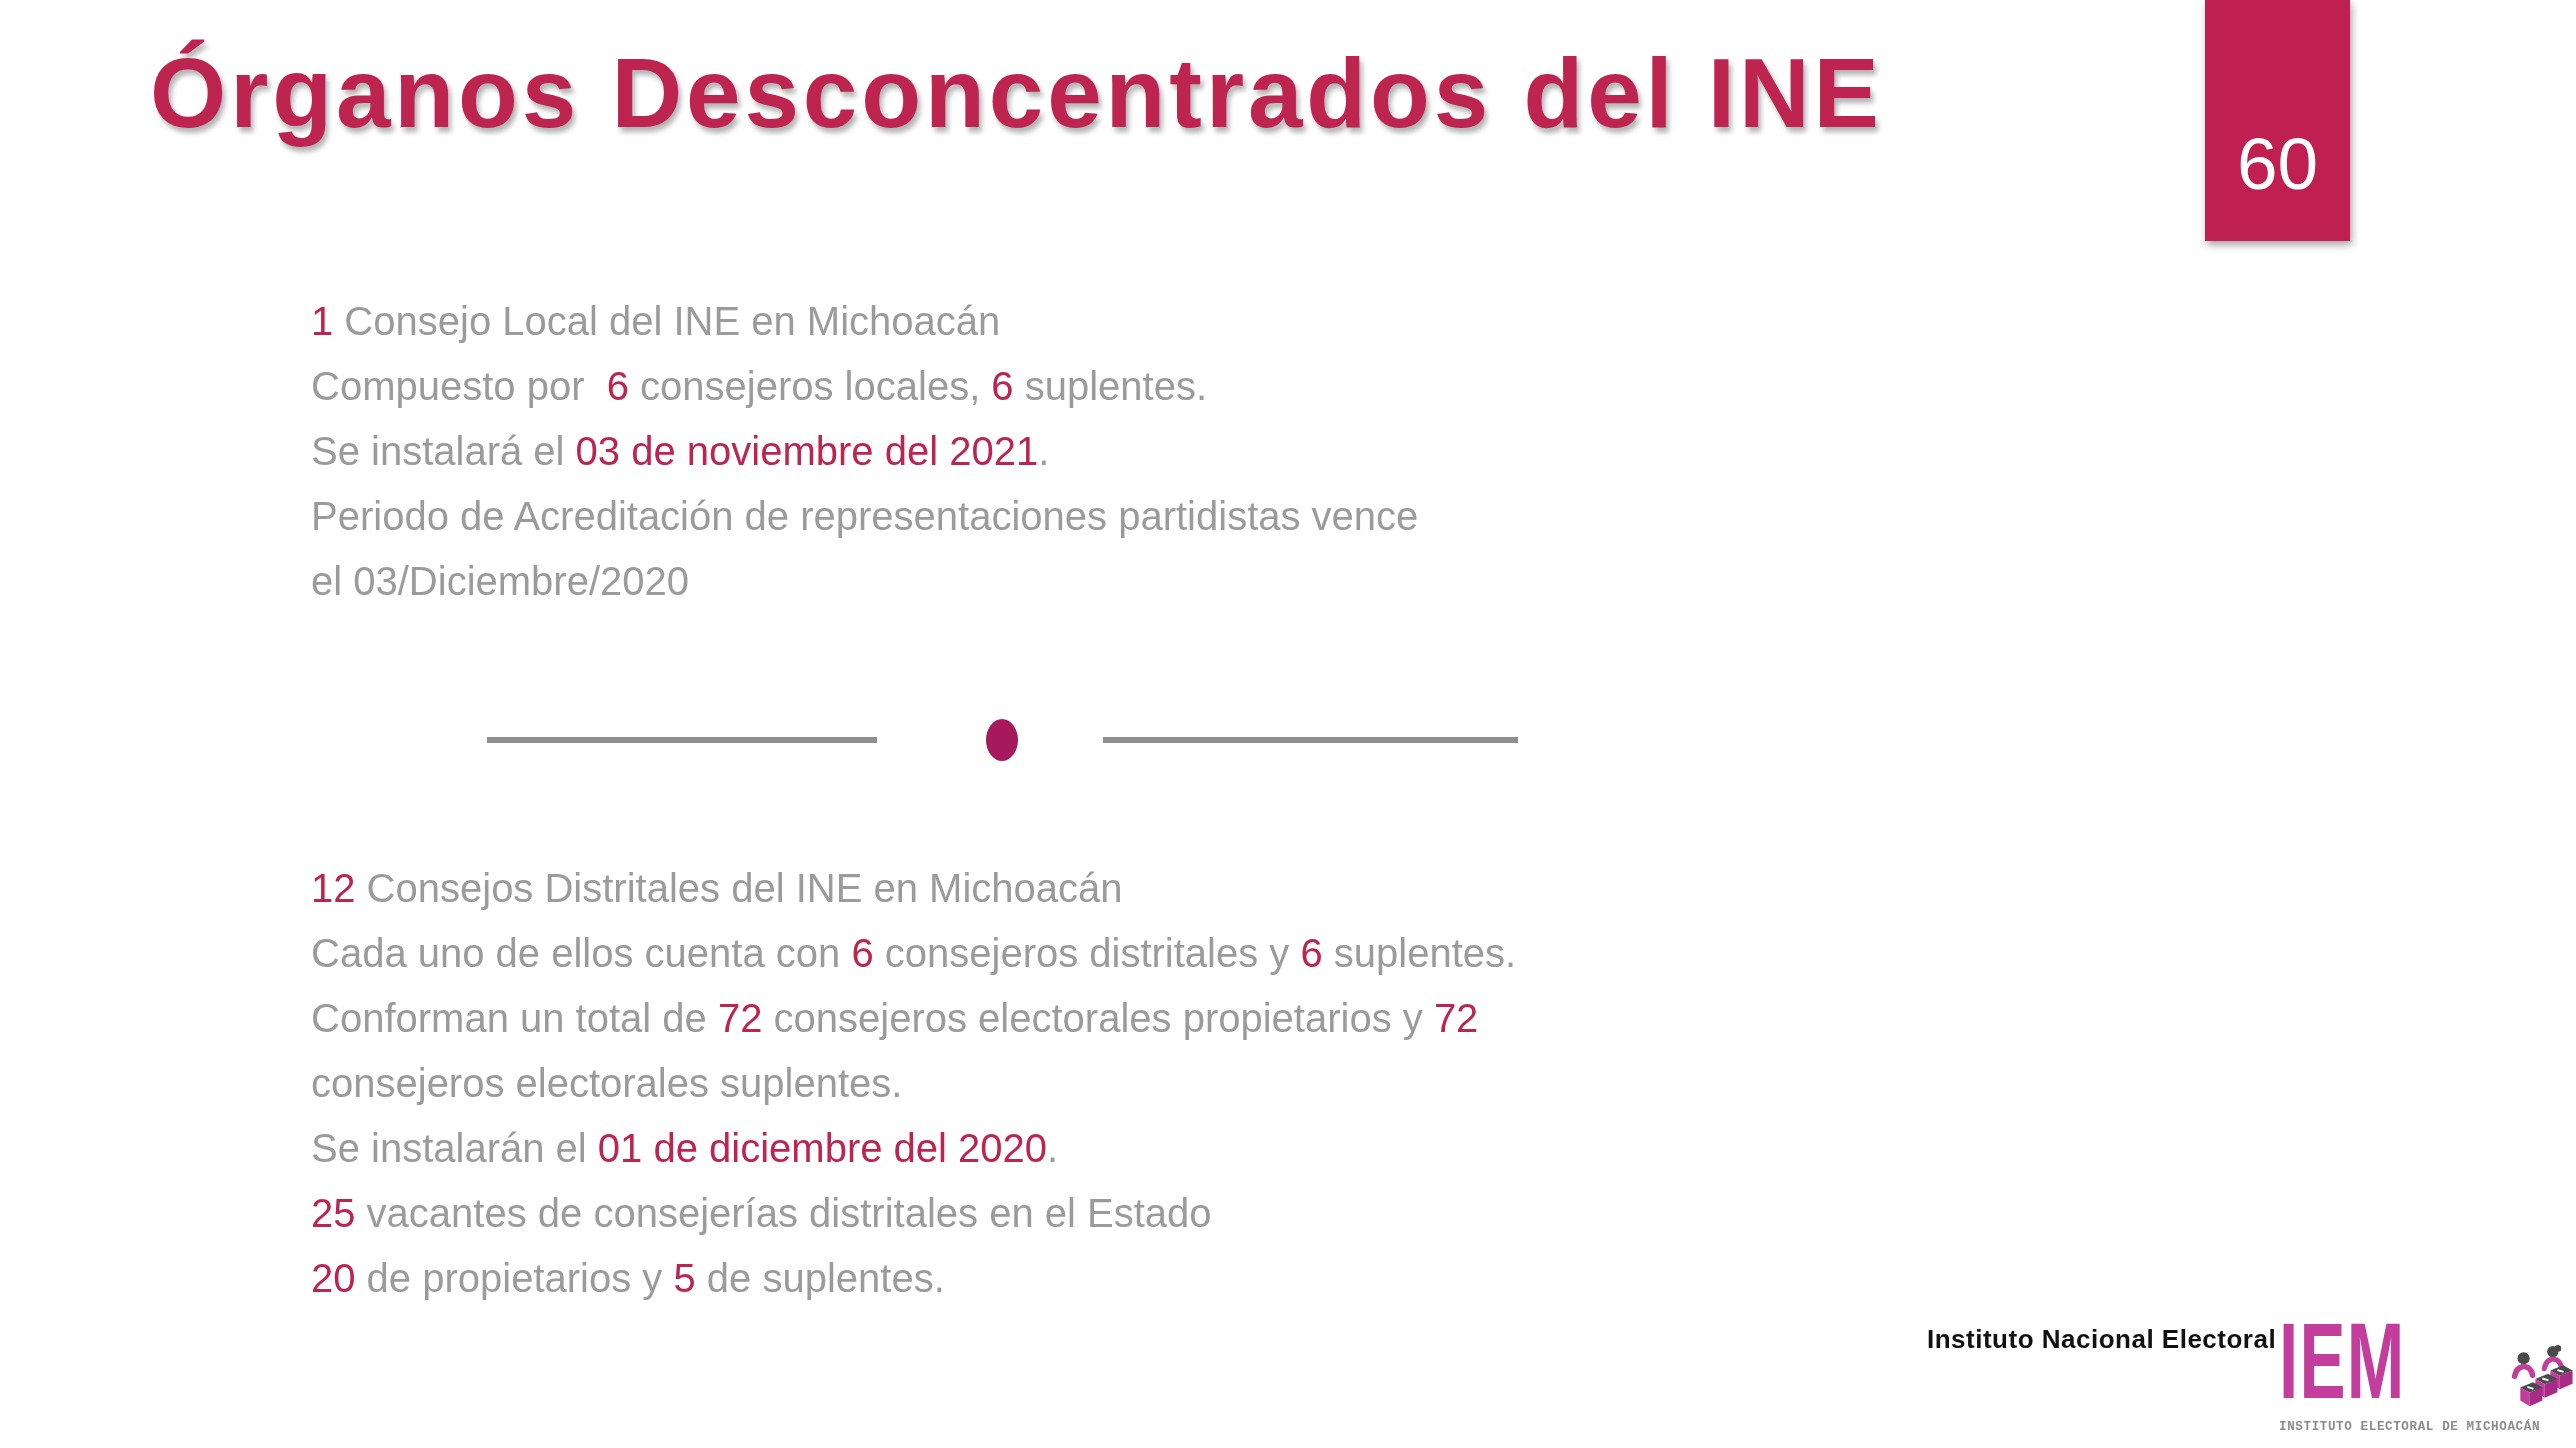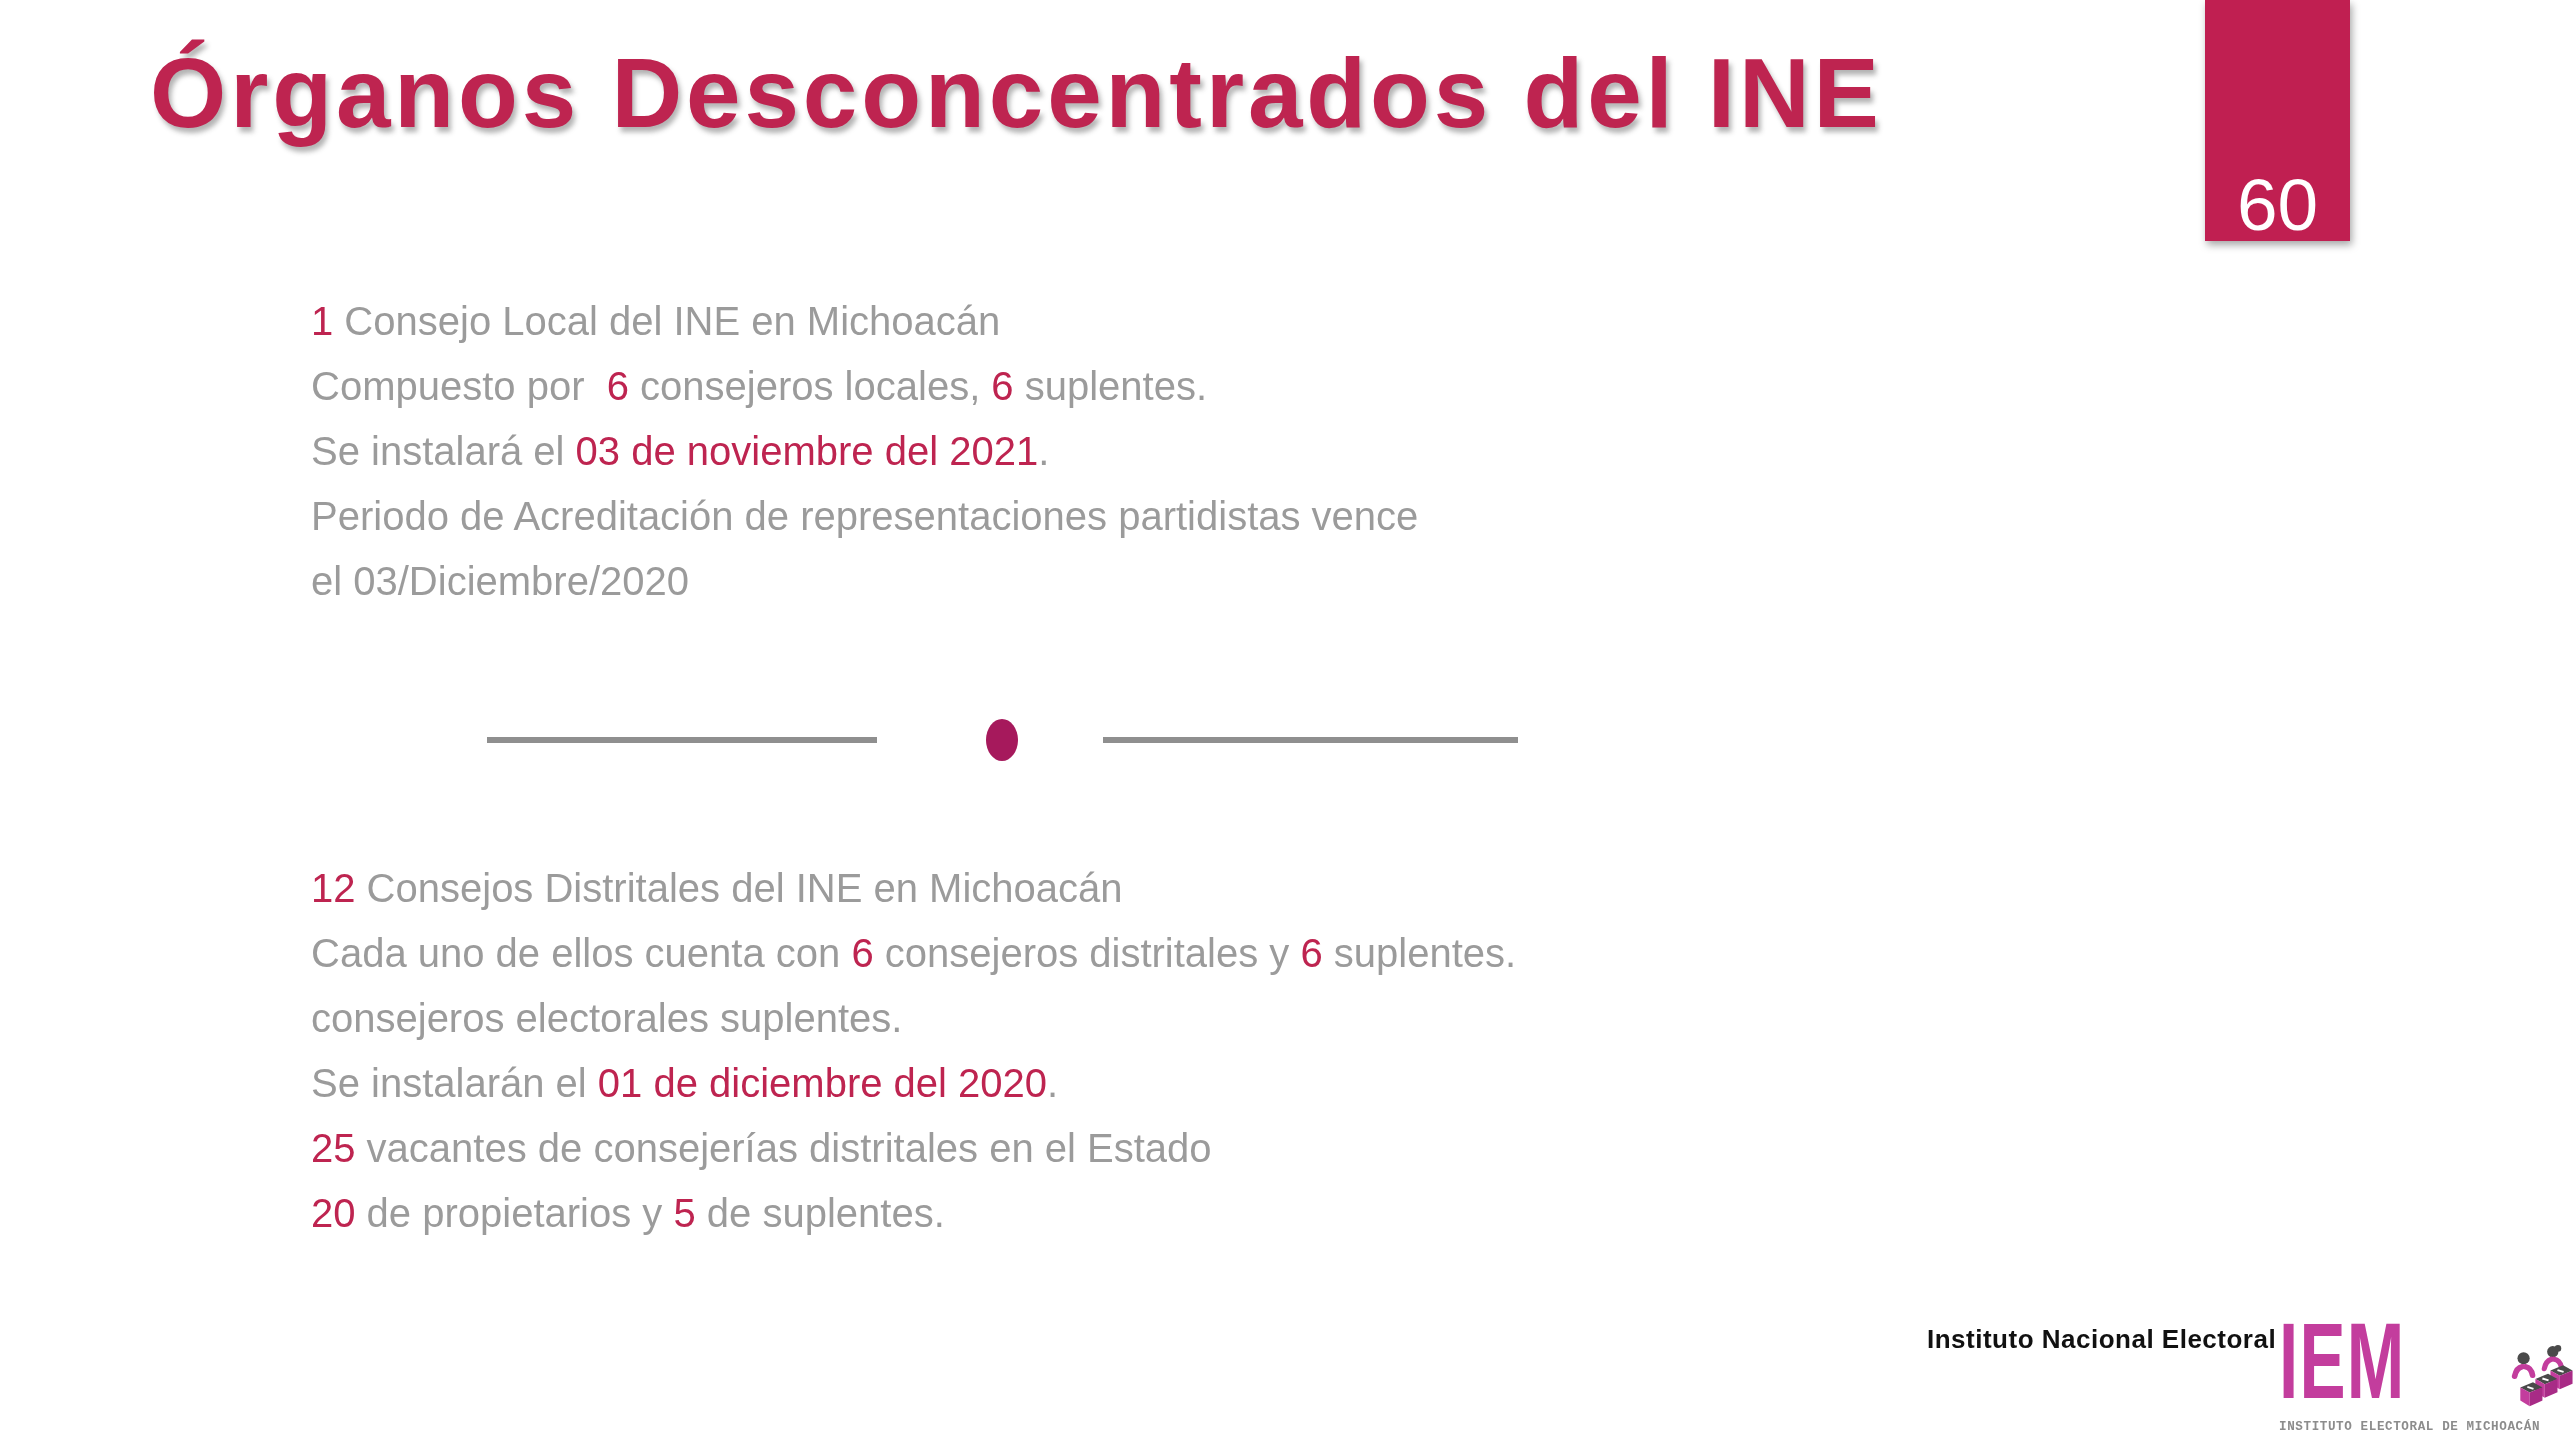--- a/index.html
+++ b/index.html
@@ -20,20 +20,21 @@
 
   
   .page-box{
     position:absolute;left:2205px;top:0;width:145px;height:241px;
     background:var(--page-box);
     box-shadow:1.9px 3.9px 7.7px rgba(0,0,0,0.35);
     display:flex;justify-content:center;align-items:flex-end;
   }
   .page-box span{
     color:#ffffff;font-size:73px;font-weight:400;line-height:1;
+    padding-bottom:41px;
   }
 
   
   .block{position:absolute;left:311px;}
   .block1{top:289px;}
   .block2{top:856px;}
   .tline{font-size:40px;line-height:65px;white-space:nowrap;}
   .seg-gray{color:var(--text-gray);}
   .seg-accent{color:var(--accent);}
 
@@ -94,20 +95,21 @@
 
   <div class="divider">
     <span class="dline left"></span>
     <span class="ddot"></span>
     <span class="dline right"></span>
   </div>
 
   <div class="block block2">
       <div class="tline"><span class="seg-accent">12</span><span class="seg-gray"> Consejos Distritales del INE en Michoacán</span></div>
       <div class="tline"><span class="seg-gray">Cada uno de ellos cuenta con </span><span class="seg-accent">6</span><span class="seg-gray"> consejeros distritales y </span><span class="seg-accent">6</span><span class="seg-gray"> suplentes.</span></div>
+      <div class="tline"><span class="seg-gray">Conforman un total de </span><span class="seg-accent">72</span><span class="seg-gray"> consejeros electorales propietarios y </span><span class="seg-accent">72</span></div>
       <div class="tline"><span class="seg-gray">consejeros electorales suplentes.</span></div>
       <div class="tline"><span class="seg-gray">Se instalarán el </span><span class="seg-accent">01 de diciembre del 2020</span><span class="seg-gray">.</span></div>
       <div class="tline"><span class="seg-accent">25</span><span class="seg-gray"> vacantes de consejerías distritales en el Estado</span></div>
       <div class="tline"><span class="seg-accent">20</span><span class="seg-gray"> de propietarios y </span><span class="seg-accent">5</span><span class="seg-gray"> de suplentes.</span></div>
     </div>
 
   <div class="ine-logo">
     <div class="ine-caption">Instituto Nacional Electoral</div>
   </div>
 

